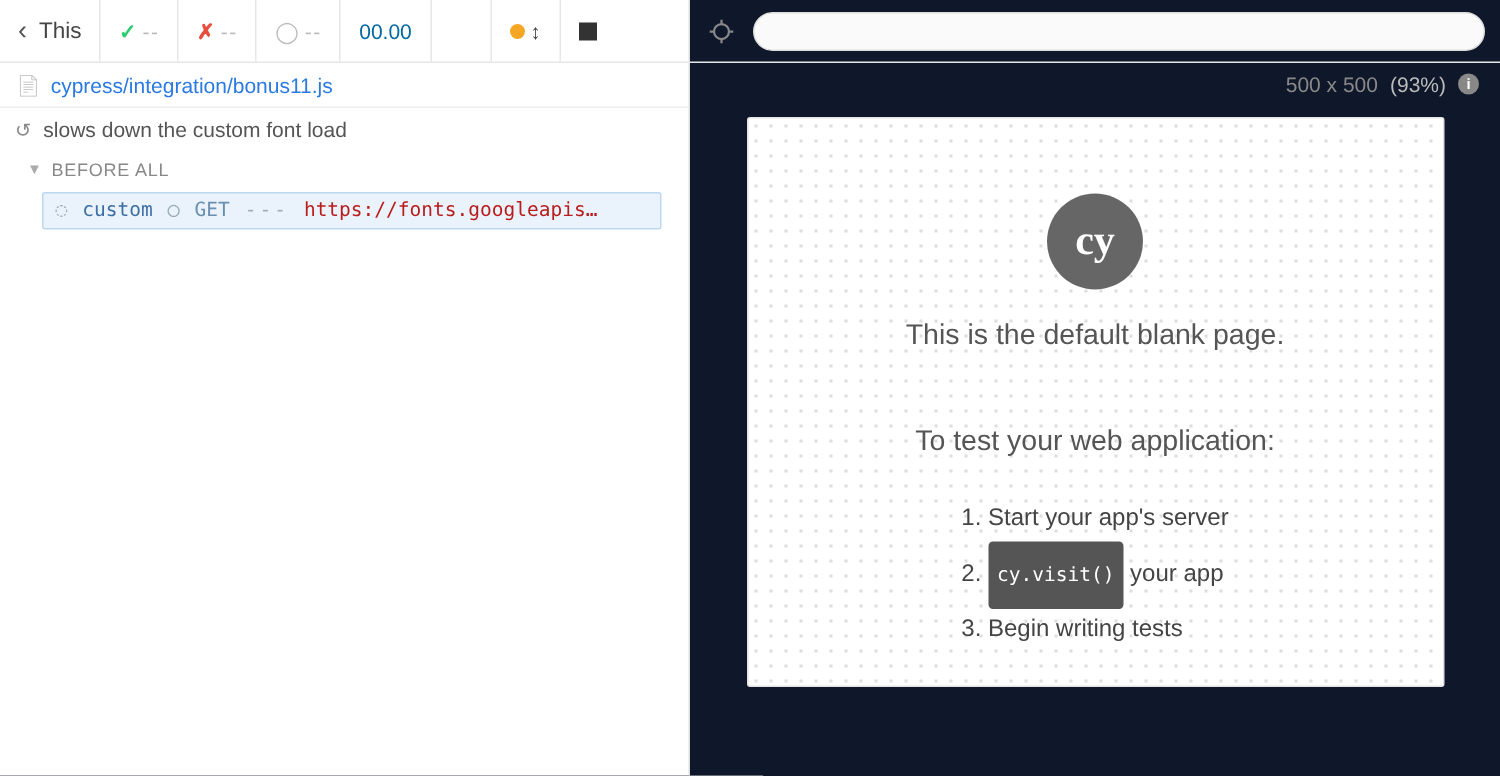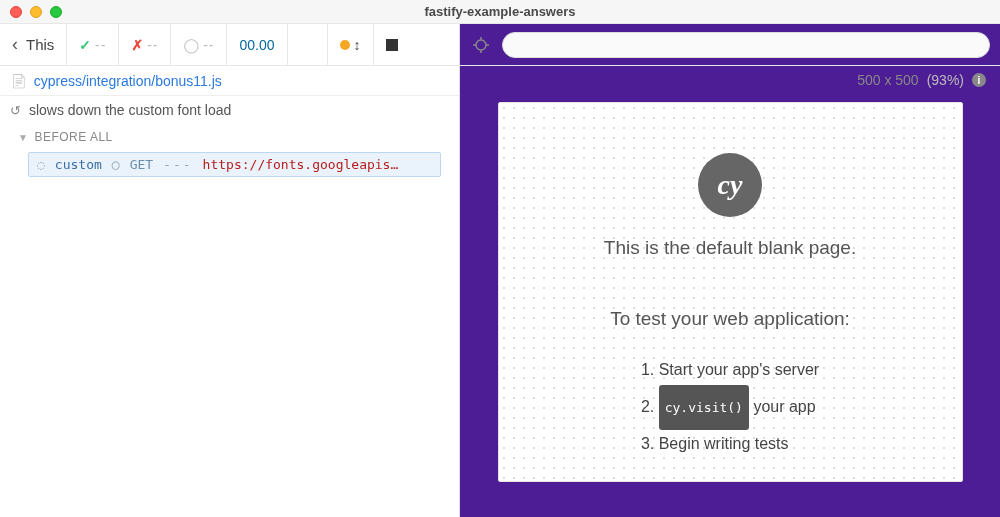--- a/index.html
+++ b/index.html
@@ -7,21 +7,21 @@
   .window { width: 1000px; height: 517px; display: flex; flex-direction: column; }
   .titlebar { height: 24px; background: #f6f6f6; border-bottom: 1px solid #e7e7e7; display: flex; align-items: center; position: relative; }
   .traffic { display: flex; gap: 8px; padding-left: 10px; }
   .dot { width: 12px; height: 12px; border-radius: 50%; }
   .dot.red { background: #ff5f57; border: 1px solid #e0443e; }
   .dot.yellow { background: #ffbd2e; border: 1px solid #dea123; }
   .dot.green { background: #28c940; border: 1px solid #1aab29; }
   .title { position: absolute; left: 0; right: 0; text-align: center; font-size: 13px; font-weight: 600; color: #4a4a4a; pointer-events: none; }
   .main { flex: 1; display: flex; min-height: 0; }
   .left { width: 460px; border-right: 1px solid #ddd; display: flex; flex-direction: column; background: #fff; }
-  .right { flex: 1; display: flex; flex-direction: column; background: #4c1d95; }
+  .right { flex: 1; display: flex; flex-direction: column; background: #0f172a; }
   .toolbar { height: 42px; border-bottom: 1px solid #e7e7e7; display: flex; align-items: stretch; }
   .toolbar .cell { display: flex; align-items: center; justify-content: center; padding: 0 12px; border-right: 1px solid #e7e7e7; color: #666; font-size: 14px; gap: 4px; }
   .toolbar .cell:last-child { border-right: none; }
   .chev { font-size: 18px; color: #555; margin-right: 4px; }
   .tests-label { color: #444; font-size: 15px; }
   .pass { color: #2ecc71; font-weight: bold; }
   .fail { color: #e74c3c; font-weight: bold; }
   .pend { color: #bbb; }
   .dash { color: #bbb; letter-spacing: 1px; }
   .timer { color: #0369a1; font-variant-numeric: tabular-nums; }
@@ -43,38 +43,30 @@
   .cmd-dash { color: #9ab; letter-spacing: 2px; }
   .cmd-url { color: #b91c1c; white-space: nowrap; overflow: hidden; text-overflow: ellipsis; flex:1; }
   .right-toolbar { height: 42px; border-bottom: 1px solid #e7e7e7; display:flex; align-items:center; padding: 0 10px; gap: 10px; }
   .crosshair { width: 22px; height: 22px; display:flex; align-items:center; justify-content:center; color:#888; }
   .urlbar { flex:1; height: 26px; border: 1px solid #ddd; border-radius: 14px; background: #fafafa; }
   .dimbar { height: 28px; display:flex; align-items:center; justify-content:flex-end; padding: 0 14px; gap:8px; color:#888; font-size: 14px; }
   .dim-pct { color:#bbb; }
   .info-dot { width: 14px; height: 14px; border-radius:50%; background:#888; color:#fff; font-size:10px; display:flex; align-items:center; justify-content:center; font-weight:bold;}
   .preview-wrap { flex:1; display:flex; justify-content:center; align-items:flex-start; padding: 8px 24px 24px 24px; }
   .preview { width: 465px; height: 380px; background: #fff; background-image: radial-gradient(#ddd 1px, transparent 1px); background-size: 10px 10px; border: 1px solid #e3e3e3; border-radius: 2px; position: relative; display:flex; flex-direction:column; align-items:center; padding-top: 50px; color:#555; }
-  .cy-logo { width: 64px; height: 64px; border-radius: 50%; background: #666; color: #fff; display:flex; align-items:center; justify-content:center; font-weight: bold; font-size: 28px; font-style: italic; margin-bottom: 18px; font-family: Georgia, serif;}
+  .cy-logo { width: 64px; height: 64px; border-radius: 50%; background: #666; color: #fff; display:flex; align-items:center; justify-content:center; font-weight: bold; font-size: 28px; margin-bottom: 18px; font-family: Georgia, serif;}
   .preview h1 { font-size: 19px; font-weight: 400; color: #555; text-align:center; line-height: 1.4; }
   .preview h1 .l2 { display:block;margin-top:44px; }
   .preview ol { margin-top: 24px; font-size: 16px; color: #444; line-height: 1.8; list-style-position: inside; padding-left: 0; }
   .code-chip { display:inline-block; background:#555; color:#fff; font-family: ui-monospace, Menlo, monospace; font-size: 13px; padding: 11px 6px; border-radius: 3px; }
 </style>
 </head>
 <body>
 
 <div class="window">
-  <div class="titlebar">
-    <div class="traffic">
-      <div class="dot red"></div>
-      <div class="dot yellow"></div>
-      <div class="dot green"></div>
-    </div>
-    <div class="title">fastify-example-answers</div>
-  </div>
 
   <div class="main">
     <div class="left">
       <div class="toolbar">
         <div class="cell">
           <span class="chev">‹</span>
           <span class="tests-label">This</span>
         </div>
         <div class="cell">
           <span class="pass">✓</span>

